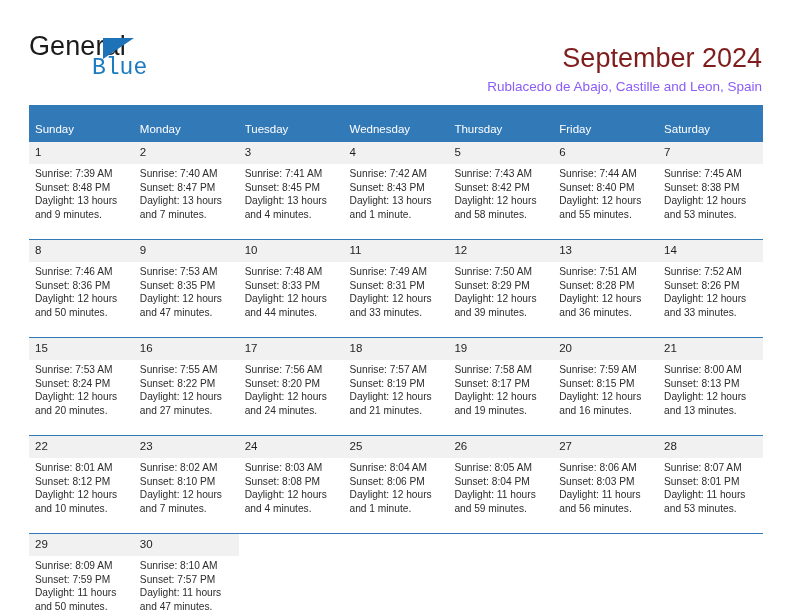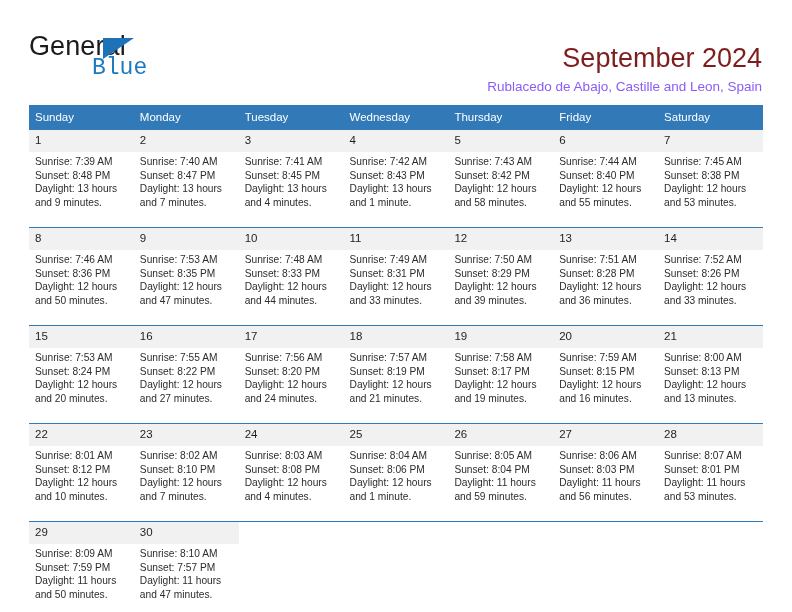--- a/index.html
+++ b/index.html
@@ -98,21 +98,21 @@
   }
   .calendar col { width: 104.857px; }
 
   .calendar thead th {
     background: #3279b8;
     color: #ffffff;
     font-weight: normal;
     font-size: 11.5px;
     line-height: 13px;
     text-align: left;
-    padding: 6px 0 6px 6px;
+    padding: 18px 0 6px 6px;
     border: none;
     height: 11px;
   }
 
   .wk-sep td {
     padding: 0;
     height: 1px;
     background: #3279b8;
     border: none;
     font-size: 0;

